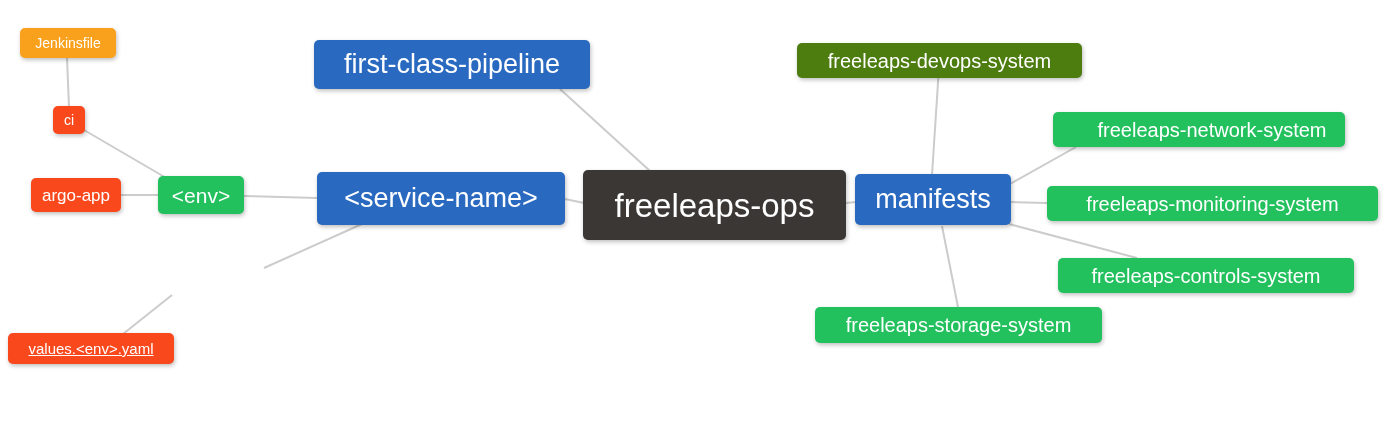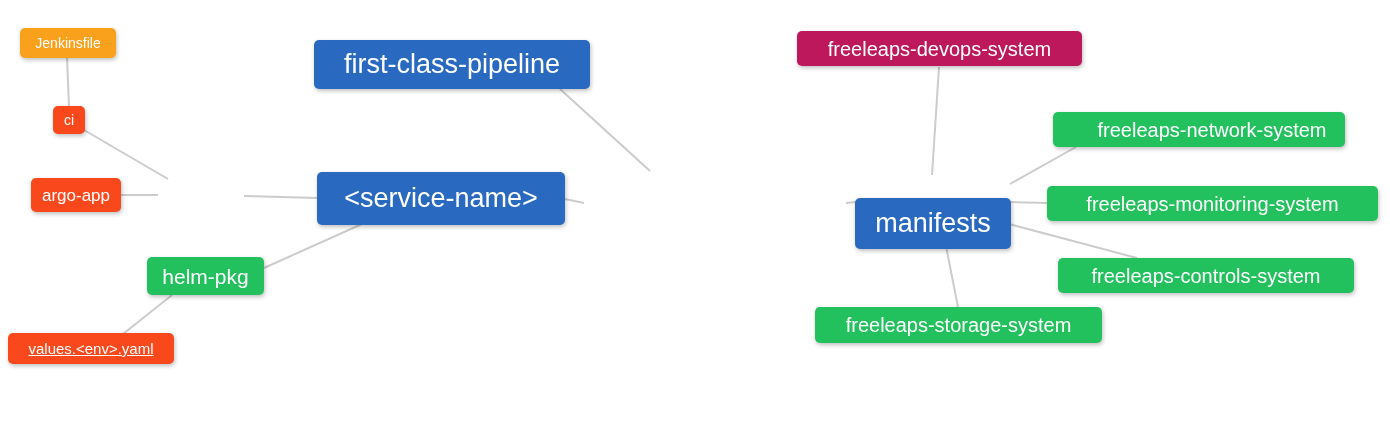--- a/index.html
+++ b/index.html
@@ -59,24 +59,25 @@
     <line x1="932" y1="175" x2="939" y2="67" style="stroke: rgb(204, 204, 204);"></line>
     <line x1="1010" y1="184" x2="1076" y2="147" style="stroke: rgb(204, 204, 204);"></line>
     <line x1="1011" y1="202" x2="1047" y2="203" style="stroke: rgb(204, 204, 204);"></line>
     <line x1="1009" y1="224" x2="1137" y2="258" style="stroke: rgb(204, 204, 204);"></line>
     <line x1="942" y1="226" x2="958" y2="307" style="stroke: rgb(204, 204, 204);"></line>
   </svg>
 
   <div class="node n-jenkinsfile" style="background-color: rgb(249, 161, 28);">Jenkinsfile</div>
   <div class="node n-ci" style="background-color: rgb(248, 72, 28);">ci</div>
   <div class="node n-argo-app" style="background-color: rgb(248, 72, 28);">argo-app</div>
+  <div class="node n-env" style="background-color: rgb(34, 193, 94);">&lt;env&gt;</div>
   <div class="node n-first-class-pipeline" style="background-color: rgb(41, 105, 192);">first-class-pipeline</div>
   <div class="node n-service-name" style="background-color: rgb(41, 105, 192);">&lt;service-name&gt;</div>
-  <div class="node n-manifests" style="background-color: rgb(41, 105, 192); margin-top: 24px;">manifests</div>
-  <div class="node n-devops-system" style="background-color: #be185d;">freeleaps-devops-system</div>
+  <div class="node n-freeleaps-ops" style="background-color: rgb(59, 55, 53);">freeleaps-ops</div>
+  <div class="node n-manifests" style="background-color: rgb(41, 105, 192);">manifests</div>
+  <div class="node n-devops-system" style="background-color: #4d7c0f; margin-top: 12px;">freeleaps-devops-system</div>
   <div class="node n-network-system" style="background-color: rgb(34, 193, 94); padding-left: 26px;">freeleaps-network-system</div>
   <div class="node n-monitoring-system" style="background-color: rgb(34, 193, 94);">freeleaps-monitoring-system</div>
   <div class="node n-controls-system" style="background-color: rgb(34, 193, 94);">freeleaps-controls-system</div>
   <div class="node n-storage-system" style="background-color: rgb(34, 193, 94);">freeleaps-storage-system</div>
-  <div class="node n-helm-pkg" style="background-color: rgb(34, 193, 94);">helm-pkg</div>
   <div class="node n-values-env-yaml" style="background-color: rgb(248, 72, 28); text-decoration: underline;">values.&lt;env&gt;.yaml</div>
 
 </div>
 
 </body></html>

